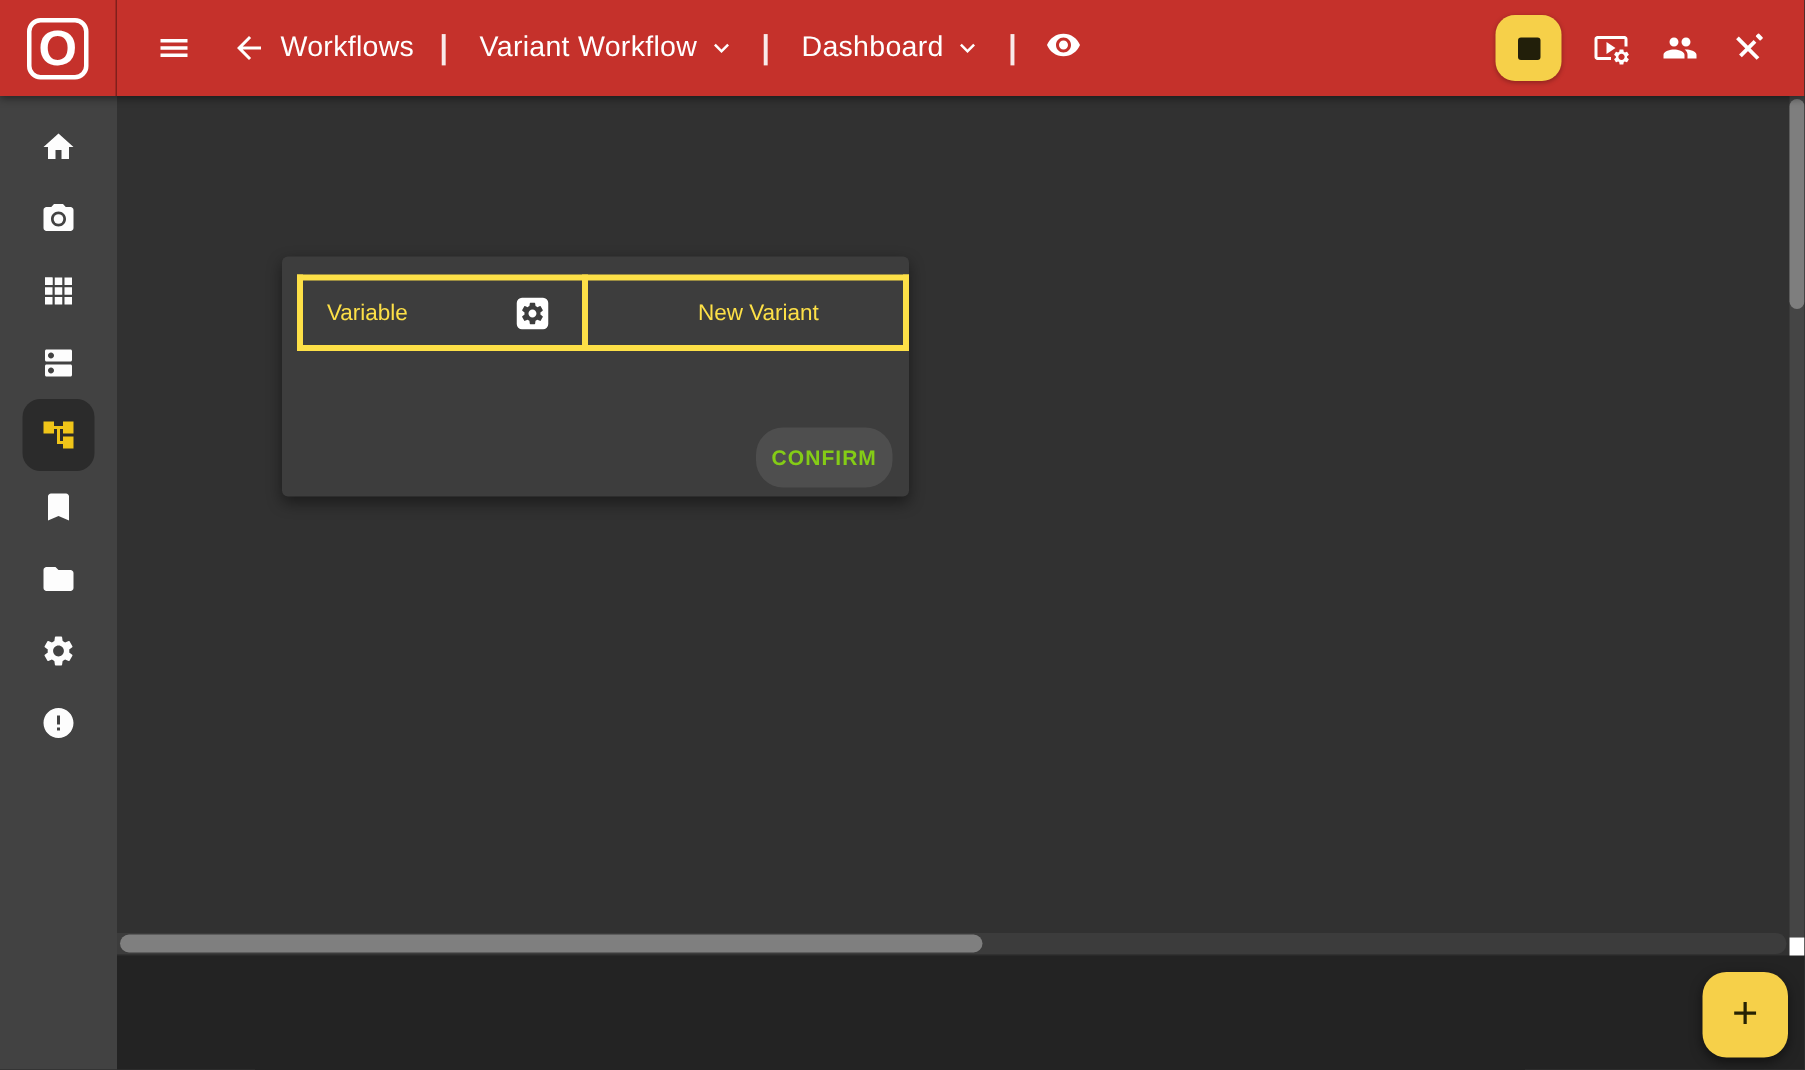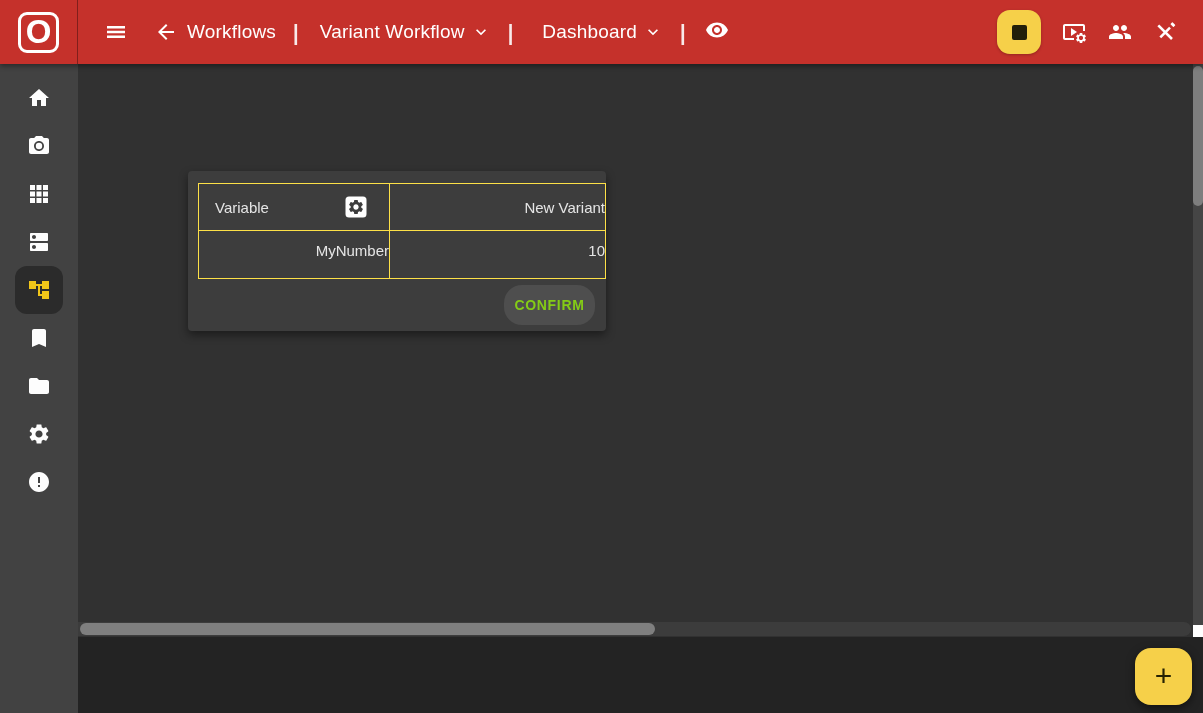--- a/index.html
+++ b/index.html
@@ -36,22 +36,22 @@
   .side-item svg { width:24px; height:24px; fill:#fdfdfd; }
   .side-item.active { background:#2b2b2b; }
   .side-item.active svg { fill:#f0c519; }
 
   
   .main { position:absolute; left:78px; top:64px; width:1125px; height:649px; background:#313131; }
 
   .variant-card { position:absolute; left:110px; top:107px; width:418px; height:160px;
                   background:#3d3d3d; border-radius:4px; box-shadow:0 4px 10px rgba(0,0,0,0.45); }
   .var-table { position:absolute; left:10px; top:12px; border-collapse:collapse; }
-  .var-table td, .var-table th { border:1px solid #fde047; text-align:right; font-weight:normal;
-                                 color:#e5e5e5; font-size:15px; }
+  .var-table td, .var-table th { border:4px solid #fde047; text-align:center; font-weight:normal;
+                                 color:#fde047; font-size:15px; }
   .col-variable { width:200px; }
   .col-value { width:234px; }
   .hrow { height:47px; }
   .brow { height:48px; }
   .hcell-inner { display:flex; align-items:center; justify-content:space-between;
                  padding-left:16px; padding-right:21px; }
   .hcell2 { padding-left:17px; }
   .bcell { vertical-align:top; padding:11px 0 0 9px; font-weight:bold; color:#fafafa; }
   .gear-app-icon { width:24px; height:24px; flex:0 0 auto; cursor:pointer; }
   .confirm-btn { position:absolute; right:11px; top:114px; width:91px; height:40px; border:none;
@@ -100,21 +100,21 @@
   <div class="dropdown">
     <span class="tb-title" style="margin-left:4px">Variant Workflow</span>
     <svg class="caret" viewBox="0 0 24 24" fill="#fff">
       <path d="M7.41 8.59 12 13.17l4.59-4.58L18 10l-6 6-6-6z"></path>
     </svg>
   </div>
 
   <span class="tb-sep">|</span>
 
   <div class="dropdown">
-    <span class="tb-title" style="margin-left:12px">Dashboard</span>
+    <span class="tb-title" style="margin-left:4px">Dashboard</span>
     <svg class="caret" viewBox="0 0 24 24" fill="#fff">
       <path d="M7.41 8.59 12 13.17l4.59-4.58L18 10l-6 6-6-6z"></path>
     </svg>
   </div>
 
   <span class="tb-sep">|</span>
 
   <span class="eye-wrap">
     <svg class="tb-icon" viewBox="0 0 24 24">
       <path d="M12 4.5C7 4.5 2.73 7.61 1 12c1.73 4.39 6 7.5 11 7.5s9.27-3.11 11-7.5c-1.73-4.39-6-7.5-11-7.5zM12 17c-2.76 0-5-2.24-5-5s2.24-5 5-5 5 2.24 5 5-2.24 5-5 5zm0-8c-1.66 0-3 1.34-3 3s1.34 3 3 3 3-1.34 3-3-1.34-3-3-3z"></path>
@@ -210,24 +210,20 @@
             <svg class="gear-app-icon" viewBox="0 0 24 24">
               <rect x="1.5" y="1.5" width="21" height="21" rx="3.5" fill="#ffffff"></rect>
               <g transform="translate(3.1 3.1) scale(0.74)">
                 <path fill="#3d3d3d" d="M19.14 12.94c.04-.3.06-.61.06-.94 0-.32-.02-.64-.07-.94l2.03-1.58c.18-.14.23-.41.12-.61l-1.92-3.32c-.12-.22-.37-.29-.59-.22l-2.39.96c-.5-.38-1.03-.7-1.62-.94l-.36-2.54c-.04-.24-.24-.41-.48-.41h-3.84c-.24 0-.43.17-.47.41l-.36 2.54c-.59.24-1.13.57-1.62.94l-2.39-.96c-.22-.08-.47 0-.59.22L2.74 8.87c-.12.21-.08.47.12.61l2.03 1.58c-.05.3-.09.63-.09.94s.02.64.07.94l-2.03 1.58c-.18.14-.23.41-.12.61l1.92 3.32c.12.22.37.29.59.22l2.39-.96c.5.38 1.03.7 1.62.94l.36 2.54c.05.24.24.41.48.41h3.84c.24 0 .44-.17.47-.41l.36-2.54c.59-.24 1.13-.56 1.62-.94l2.39.96c.22.08.47 0 .59-.22l1.92-3.32c.12-.22.07-.47-.12-.61l-2.01-1.58zM12 15.6c-1.98 0-3.6-1.62-3.6-3.6s1.62-3.6 3.6-3.6 3.6 1.62 3.6 3.6-1.62 3.6-3.6 3.6z"></path>
               </g>
             </svg>
           </div>
         </th>
         <th class="col-value hcell2">New Variant</th>
       </tr>
-      <tr class="brow">
-        <td class="bcell">MyNumber</td>
-        <td class="bcell">10</td>
-      </tr>
     </tbody>
       </table>
     <button class="confirm-btn" disabled="">CONFIRM</button>
   </section>
 </main>
 
 <div class="bottom-panel"></div>
 <button class="fab">
   <span class="fab-plus">+</span>
 </button>

